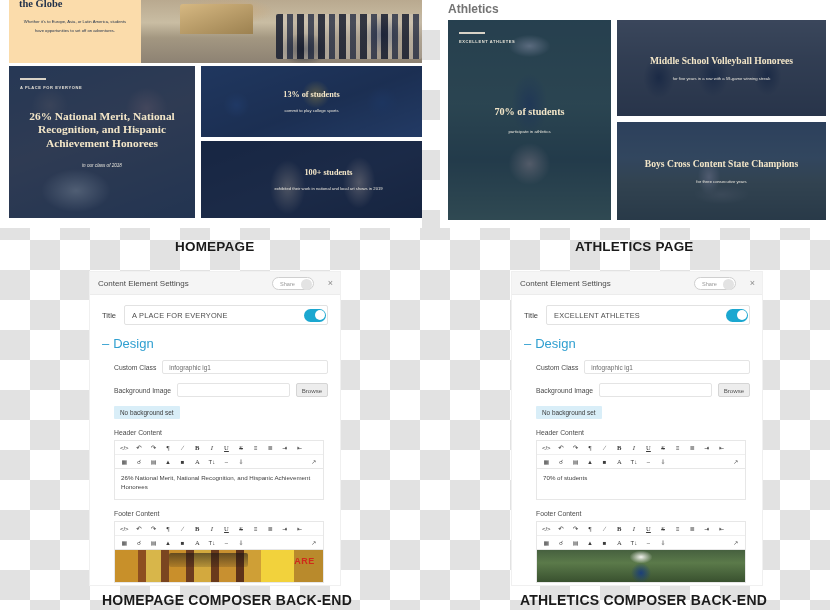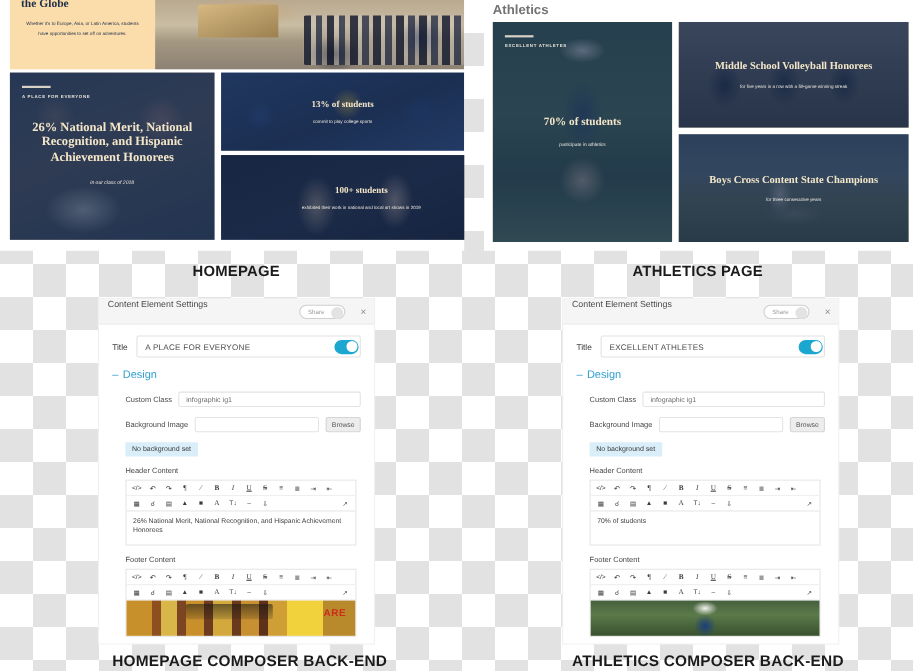--- a/index.html
+++ b/index.html
@@ -175,21 +175,21 @@
   #cap-hp-back { left: 102px; top: 592px; font-size: 14px; }
   #cap-ath-back { left: 520px; top: 592px; font-size: 14px; }
 
   
   .composer { position: absolute; background: #ffffff; box-shadow: 0 0 0 1px #f0f0f0; }
   #composer-left  { left: 90px;  top: 272px; width: 250px; height: 313px; }
   #composer-right { left: 512px; top: 272px; width: 250px; height: 313px; }
 
   .cmp-head {
     position: relative; height: 23px; background: #f5f5f5;
-    border-bottom: 1px solid #ececec; display: flex; padding: 0 8px;
+    border-bottom: 1px solid #ececec; display: flex; align-items: center; padding: 0 8px;
   }
   .cmp-head-title { font-size: 8px; color: #4a4a4a; }
   .share-btn {
     position: absolute; right: 26px; top: 5px; width: 42px; height: 13px;
     border-radius: 7px; border: 1px solid #cfcfcf; background: #fff;
     display: flex; align-items: center; padding-left: 7px;
     font-size: 5.6px; color: #9a9a9a;
   }
   .share-knob {
     position: absolute; right: 1px; top: 1px; width: 11px; height: 11px;
@@ -210,21 +210,21 @@
   }
   .toggle {
     position: absolute; right: 14px; width: 22px; height: 13px; border-radius: 7px;
     background: #1ba7d0;
   }
   .toggle::after {
     content: ""; position: absolute; right: 1.5px; top: 1.5px;
     width: 10px; height: 10px; border-radius: 50%; background: #fff;
   }
 
-  .design-row { margin-top: 11px; font-size: 10px; color: #2f9fd0; }
+  .design-row { margin-top: 11px; font-size: 13px; color: #2f9fd0; }
   .design-row .minus { margin-right: 4px; }
 
   .field-row { display: flex; align-items: center; margin-top: 9px; padding-left: 12px; gap: 6px; }
   .field-lbl { font-size: 6.8px; color: #4a4a4a; white-space: nowrap; }
   .field-box {
     flex: 1; height: 14px; border: 1px solid #e4e4e4; border-radius: 2px; background: #fff;
     display: flex; align-items: center; padding: 0 6px; font-size: 6.4px; color: #6b6b6b;
   }
   .browse-btn {
     width: 32px; height: 14px; border: 1px solid #d5d5d5; border-radius: 2px;

